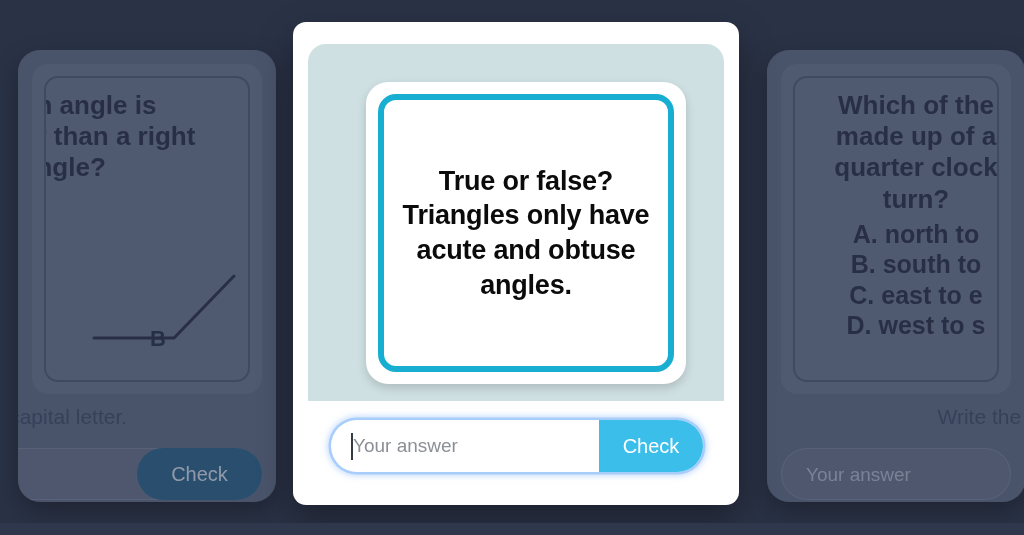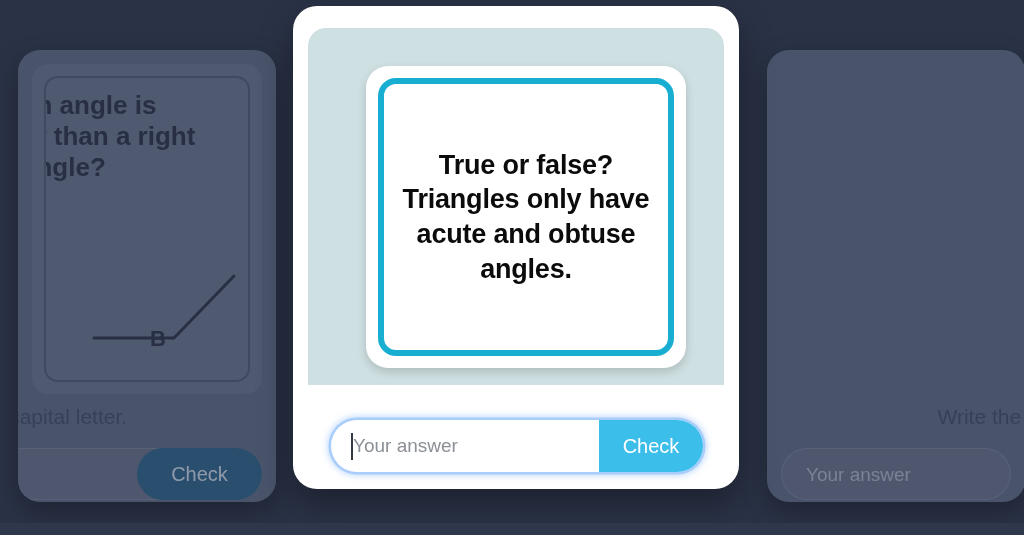--- a/index.html
+++ b/index.html
@@ -173,25 +173,25 @@
     position: absolute;
     inset: 0;
     background: rgba(35, 42, 61, 0.34);
     pointer-events: none;
   }
 
   
   #center-card {
     position: absolute;
     left: 293px;
-    top: 6px;
+    top: 22px;
     width: 446px;
     height: 483px;
     background: #ffffff;
-    border-radius: 24px;
+    border-radius: 13px;
     box-shadow: 0 14px 34px rgba(0,0,0,0.35);
     overflow: hidden;
   }
 
   #question-panel {
     position: absolute;
     left: 15px;
     top: 22px;
     width: 416px;
     height: 357px;
@@ -310,20 +310,32 @@
     </div>
     <div class="side-prompt">he capital letter.</div>
     <div class="side-answer-row">
       <div class="side-input"></div>
       <div class="side-check">Check</div>
     </div>
     <div class="side-veil"></div>
   </div>
 
   <div class="side-card right">
+    <div class="side-inner-pane">
+      <div class="side-question-box">
+        <div class="side-question-text">Which of the
+made up of a
+quarter clock
+turn?</div>
+        <div class="side-options">A.  north to 
+B.  south to 
+C. east to e
+D.  west to s</div>
+      </div>
+    </div>
     <div class="side-prompt">Write the capita</div>
     <div class="side-answer-row">
       <div class="side-input">Your answer</div>
     </div>
     <div class="side-veil"></div>
   </div>
 
   <div id="center-card">
     <div id="question-panel">
       <div id="question-frame">

